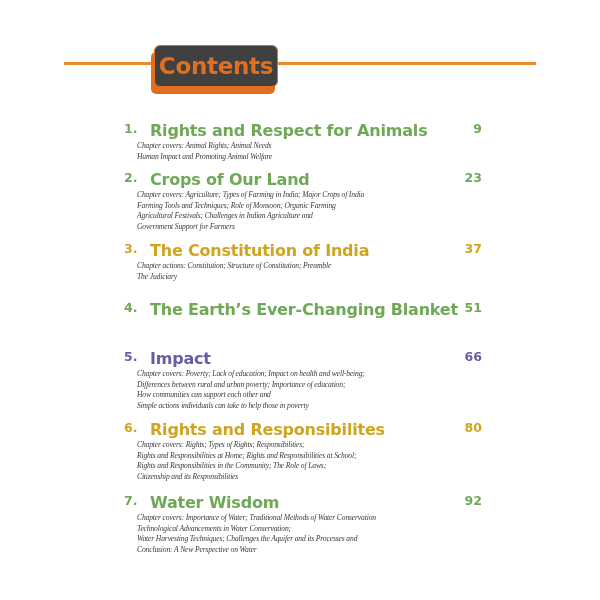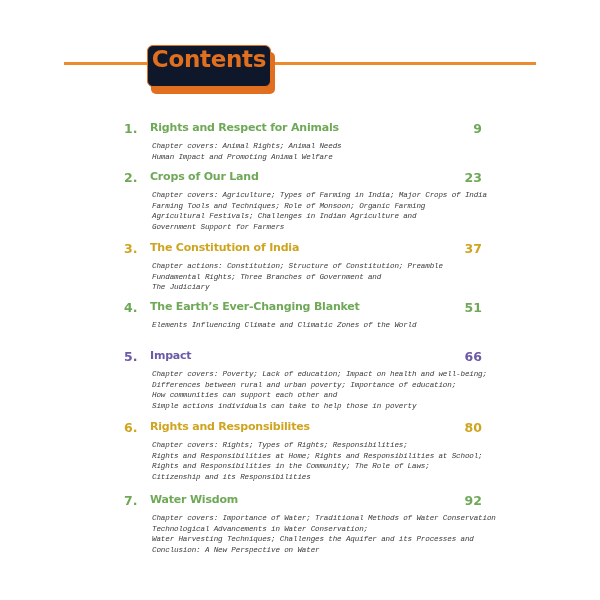--- a/index.html
+++ b/index.html
@@ -8,47 +8,47 @@
     font-family: "DejaVu Sans", "Liberation Sans", sans-serif;
   }
   .header-line {
     position: absolute; left: 64px; top: 62px; width: 472px; height: 3px; background: #ec8a2c;
   }
   .title-shadow {
     position: absolute; left: 151px; top: 52px; width: 124px; height: 42px;
     background: #e0701f; border-radius: 5px;
   }
   .title-box {
-    position: absolute; left: 147px; top: 45px; width: 124px; height: 42px;
-    background: #0f172a; border: 1.5px solid #e0701f; border-radius: 6px; box-sizing: border-box;
-    display: flex; justify-content: center;
+    position: absolute; left: 154px; top: 45px; width: 124px; height: 42px;
+    background: #404040; border: 1.5px solid #e0701f; border-radius: 6px; box-sizing: border-box;
+    display: flex; align-items: center; justify-content: center;
   }
   .title-text {
     color: #e0701f; font-weight: bold; font-size: 23px; letter-spacing: -0.3px;
     font-family: "DejaVu Sans", sans-serif;
   }
   .toc { position: absolute; left: 0; top: 0; width: 600px; }
   .entry { position: absolute; left: 0; width: 600px; }
   .num {
     position: absolute; left: 124px; top: 0; font-weight: bold; font-size: 12.5px;
     font-family: "DejaVu Sans", sans-serif;
   }
   .etitle {
-    position: absolute; left: 150px; top: 0; font-weight: bold; font-size: 11px;
+    position: absolute; left: 150px; top: 0; font-weight: bold; font-size: 16px;
     white-space: nowrap; letter-spacing: -0.2px;
     font-family: "DejaVu Sans", sans-serif;
   }
   .page {
     position: absolute; right: 118px; top: 0; font-weight: bold; font-size: 12.5px;
     font-family: "DejaVu Sans", sans-serif;
   }
   .desc {
-    position: absolute; left: 152px; top: 20px; font-style: italic; font-size: 7.6px;
+    position: absolute; left: 137px; top: 20px; font-style: italic; font-size: 7.6px;
     line-height: 10.6px; color: #3a3a3a; white-space: nowrap; letter-spacing: -0.15px;
-    font-family: Liberation Mono, monospace;
+    font-family: Liberation Serif, serif;
   }
   .desc div { white-space: nowrap; }
   .c-green { color: #6fa957; }
   .c-gold { color: #cfa520; }
   .c-purple { color: #6c5aa6; }
 </style>
 </head>
 <body>
 
 <div class="header-line"></div>
@@ -80,31 +80,29 @@
       <div>Government Support for Farmers</div>
     </div>
   </div>
 
   <div class="entry c-gold" style="top:241px;">
     <span class="num">3.</span>
     <span class="etitle">The Constitution of India</span>
     <span class="page">37</span>
     <div class="desc">
       <div>Chapter actions: Constitution; Structure of Constitution; Preamble</div>
-      <div>Fundamental Rights; Three Branches of Government and</div>
       <div>The Judiciary</div>
     </div>
   </div>
 
   <div class="entry c-green" style="top:300px;">
     <span class="num">4.</span>
     <span class="etitle">The Earth’s Ever-Changing Blanket</span>
     <span class="page">51</span>
     <div class="desc">
-      <div>Elements Influencing Climate and Climatic Zones of the World</div>
     </div>
   </div>
 
   <div class="entry c-purple" style="top:349px;">
     <span class="num">5.</span>
     <span class="etitle">Impact</span>
     <span class="page">66</span>
     <div class="desc">
       <div>Chapter covers: Poverty; Lack of education; Impact on health and well-being;</div>
       <div>Differences between rural and urban poverty; Importance of education;</div>

